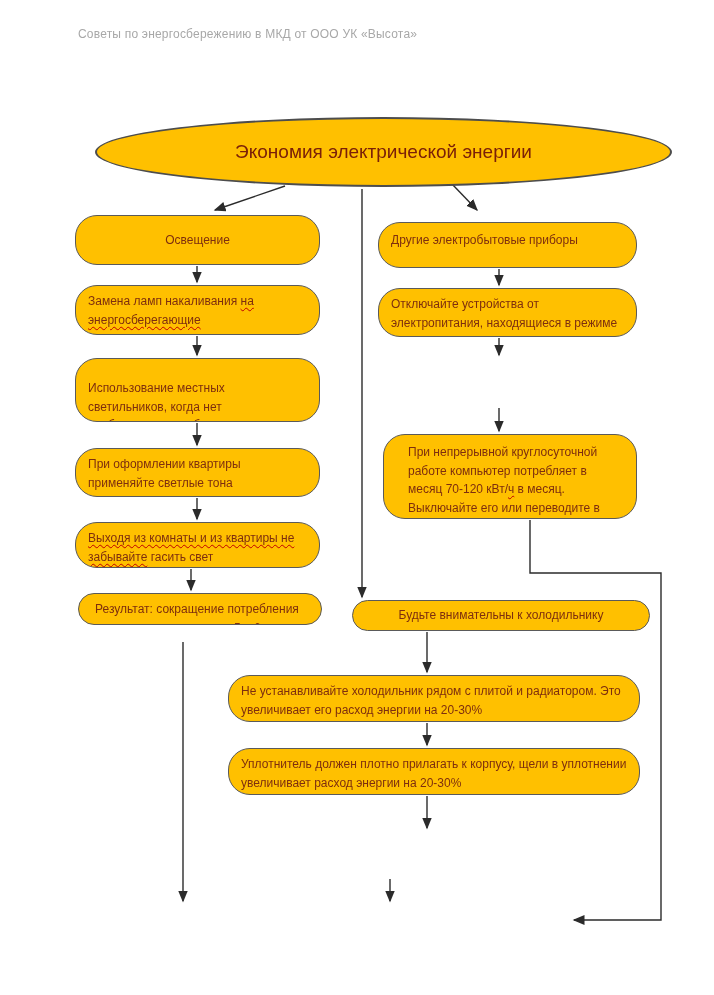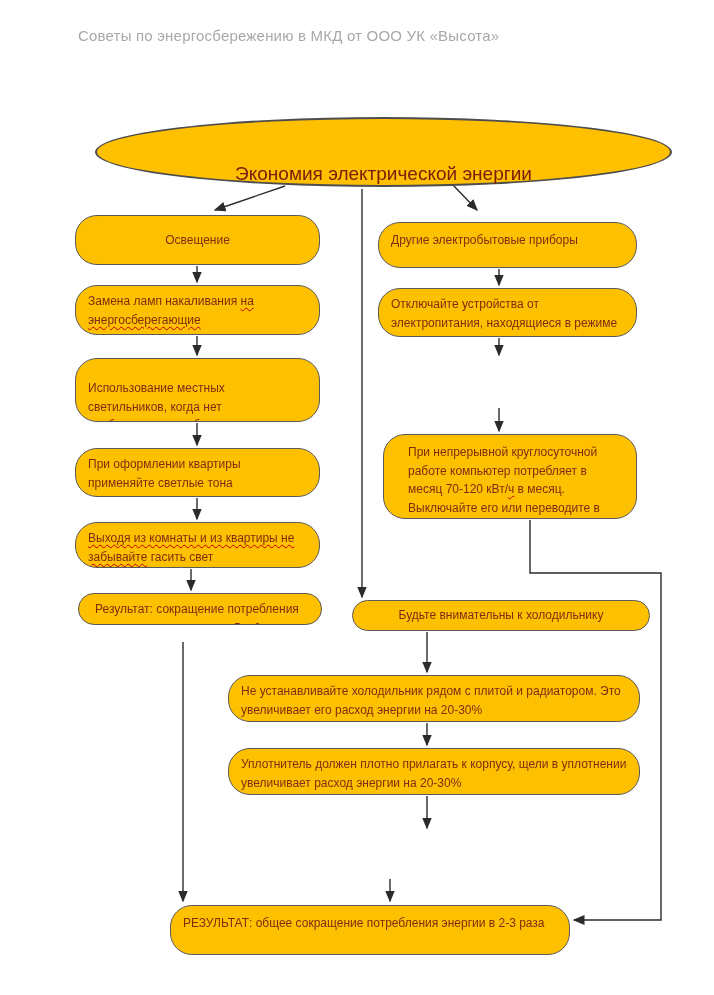--- a/index.html
+++ b/index.html
@@ -5,28 +5,28 @@
   html,body{margin:0;padding:0;background:#ffffff;}
   .page{
     position:relative;
     width:714px;height:995px;
     background:#ffffff;
     font-family:"Liberation Sans","DejaVu Sans",sans-serif;
     overflow:hidden;
   }
   .doc-header{
     position:absolute;left:78px;top:27px;
-    font-size:15px;letter-spacing:.2px;
+    font-size:12px;letter-spacing:.2px;
     color:#a8a8a8;
   }
   .conn{position:absolute;left:0;top:0;width:714px;height:995px;pointer-events:none;}
   .ellipse{
     position:absolute;left:95px;top:117px;width:577px;height:70px;
     background:#FFC000;border:2.5px solid #4d4d4d;border-radius:50%;
-    display:flex;align-items:flex-end;justify-content:center;
+    display:flex;align-items:center;justify-content:center;
     font-size:19px;color:#7B2008;box-sizing:border-box;
   }
   .node{
     position:absolute;box-sizing:border-box;
     background:#FFC000;border:1.4px solid #5a5a5a;border-radius:22px;
     padding:6px 12px;font-size:12px;line-height:1.55;color:#7E2E0E;
     text-align:left;overflow:hidden;
   }
   .node.center{display:flex;align-items:center;justify-content:center;text-align:center;padding:2px 8px;}
   .sq{
@@ -99,15 +99,14 @@
   <div class="node" id="node-turn-off-light"><span class="sq">Выходя из комнаты и из квартиры не</span><span> </span><span class="sq">забывайте</span><span> гасить свет</span></div>
   <div class="node" id="node-result-lighting"><span>Результат: сокращение потребления энергии на освещение в 5 – 6 раз</span></div>
   <div class="node" id="node-other-appliances"><span>Другие электробытовые приборы</span></div>
   <div class="node" id="node-standby"><span>Отключайте устройства от электропитания, находящиеся в режиме ожидания</span></div>
   <div class="node" id="node-computer"><span>При непрерывной круглосуточной работе компьютер потребляет в месяц 70-120 кВт/</span><span class="sq">ч</span><span> в месяц. Выключайте его или переводите в спящий режим</span></div>
   <div class="node center" id="node-fridge-header">
       <span><span>Будьте внимательны к холодильнику</span></span>
     </div>
   <div class="node" id="node-fridge-placement"><span>Не устанавливайте холодильник рядом с плитой и радиатором. Это увеличивает его расход энергии на 20-30%</span></div>
   <div class="node" id="node-fridge-seal"><span>Уплотнитель должен плотно прилагать к корпусу, щели в уплотнении увеличивает расход энергии на 20-30%</span></div>
-  <div class="node" id="node-final-result"><span>РЕЗУЛЬТАТ: общее сокращение потребления энергии в 2-3 раза</span></div>
 
 </div>
 
 </body></html>

